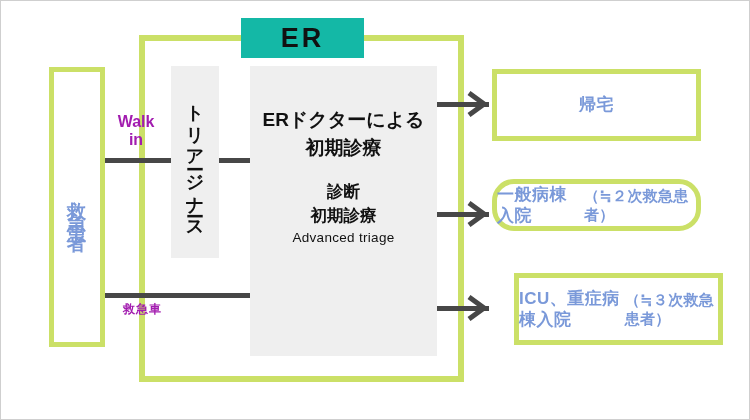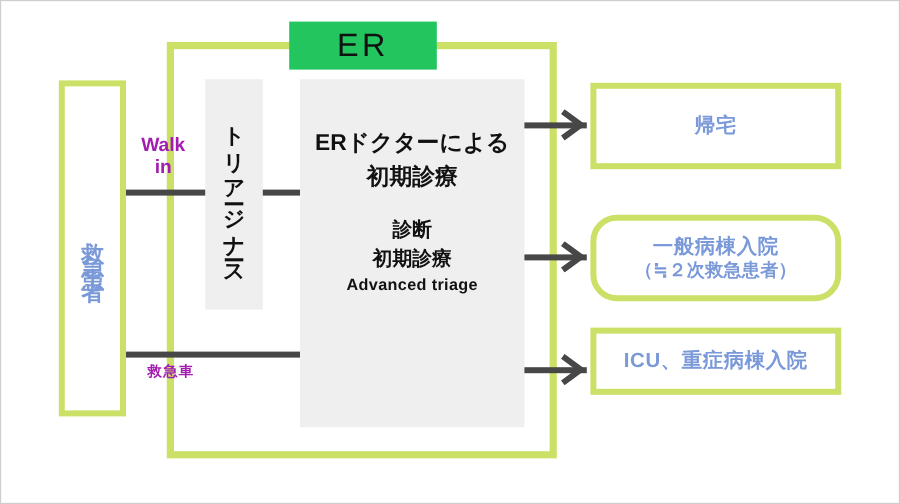--- a/index.html
+++ b/index.html
@@ -32,27 +32,27 @@
     box-sizing: border-box;
     background: transparent;
   }
 
   .er-badge {
     position: absolute;
     left: 240px;
     top: 17px;
     width: 123px;
     height: 40px;
-    background: #22c55e;
+    background: #14b8a6;
     display: flex;
     align-items: center;
     justify-content: center;
     color: #111111;
     font-size: 27px;
-    font-weight: normal;
+    font-weight: bold;
     letter-spacing: 3px;
   }
 
   
   .patient-box {
     position: absolute;
     left: 48px;
     top: 66px;
     width: 56px;
     height: 280px;
@@ -114,42 +114,42 @@
   }
   .doctor-gap { height: 20px; }
   .doctor-sub {
     font-size: 16.5px;
     font-weight: bold;
     line-height: 1.45;
     font-family: Liberation Mono, monospace;
   }
   .doctor-en {
     font-size: 13.5px;
-    font-weight: bold;
+    font-weight: normal;
     line-height: 1.35;
     letter-spacing: 0.3px;
   }
 
   
   .outcome {
     position: absolute;
     left: 491px;
     width: 209px;
     border: 5px solid #cbe067;
     background: #ffffff;
     box-sizing: border-box;
     display: flex;
-    flex-direction: column;
+    flex-direction: row;
     align-items: center;
     justify-content: center;
     color: #7a99d9;
   }
   .outcome-1 { top: 68px;  height: 72px; }
-  .outcome-2 { top: 178px; height: 72px; border-radius: 22px; }
-  .outcome-3 { top: 272px; height: 56px; }
+  .outcome-2 { top: 178px; height: 52px; border-radius: 22px; }
+  .outcome-3 { top: 272px; height: 72px; margin-left: 22px; }
 
   .outcome .title {
     font-size: 17px;
     font-weight: bold;
     line-height: 1.25;
     letter-spacing: 0.5px;
   }
   .outcome .sub {
     font-size: 15px;
     font-weight: bold;
@@ -270,15 +270,16 @@
     <div class="title">帰宅</div>
   </div>
 
   <div class="outcome outcome-2">
     <div class="title">一般病棟入院</div>
     <div class="sub">（≒２次救急患者）</div>
   </div>
 
   <div class="outcome outcome-3">
     <div class="title">ICU、重症病棟入院</div>
+    <div class="sub">（≒３次救急患者）</div>
   </div>
 
 </div>
 
 </body></html>

